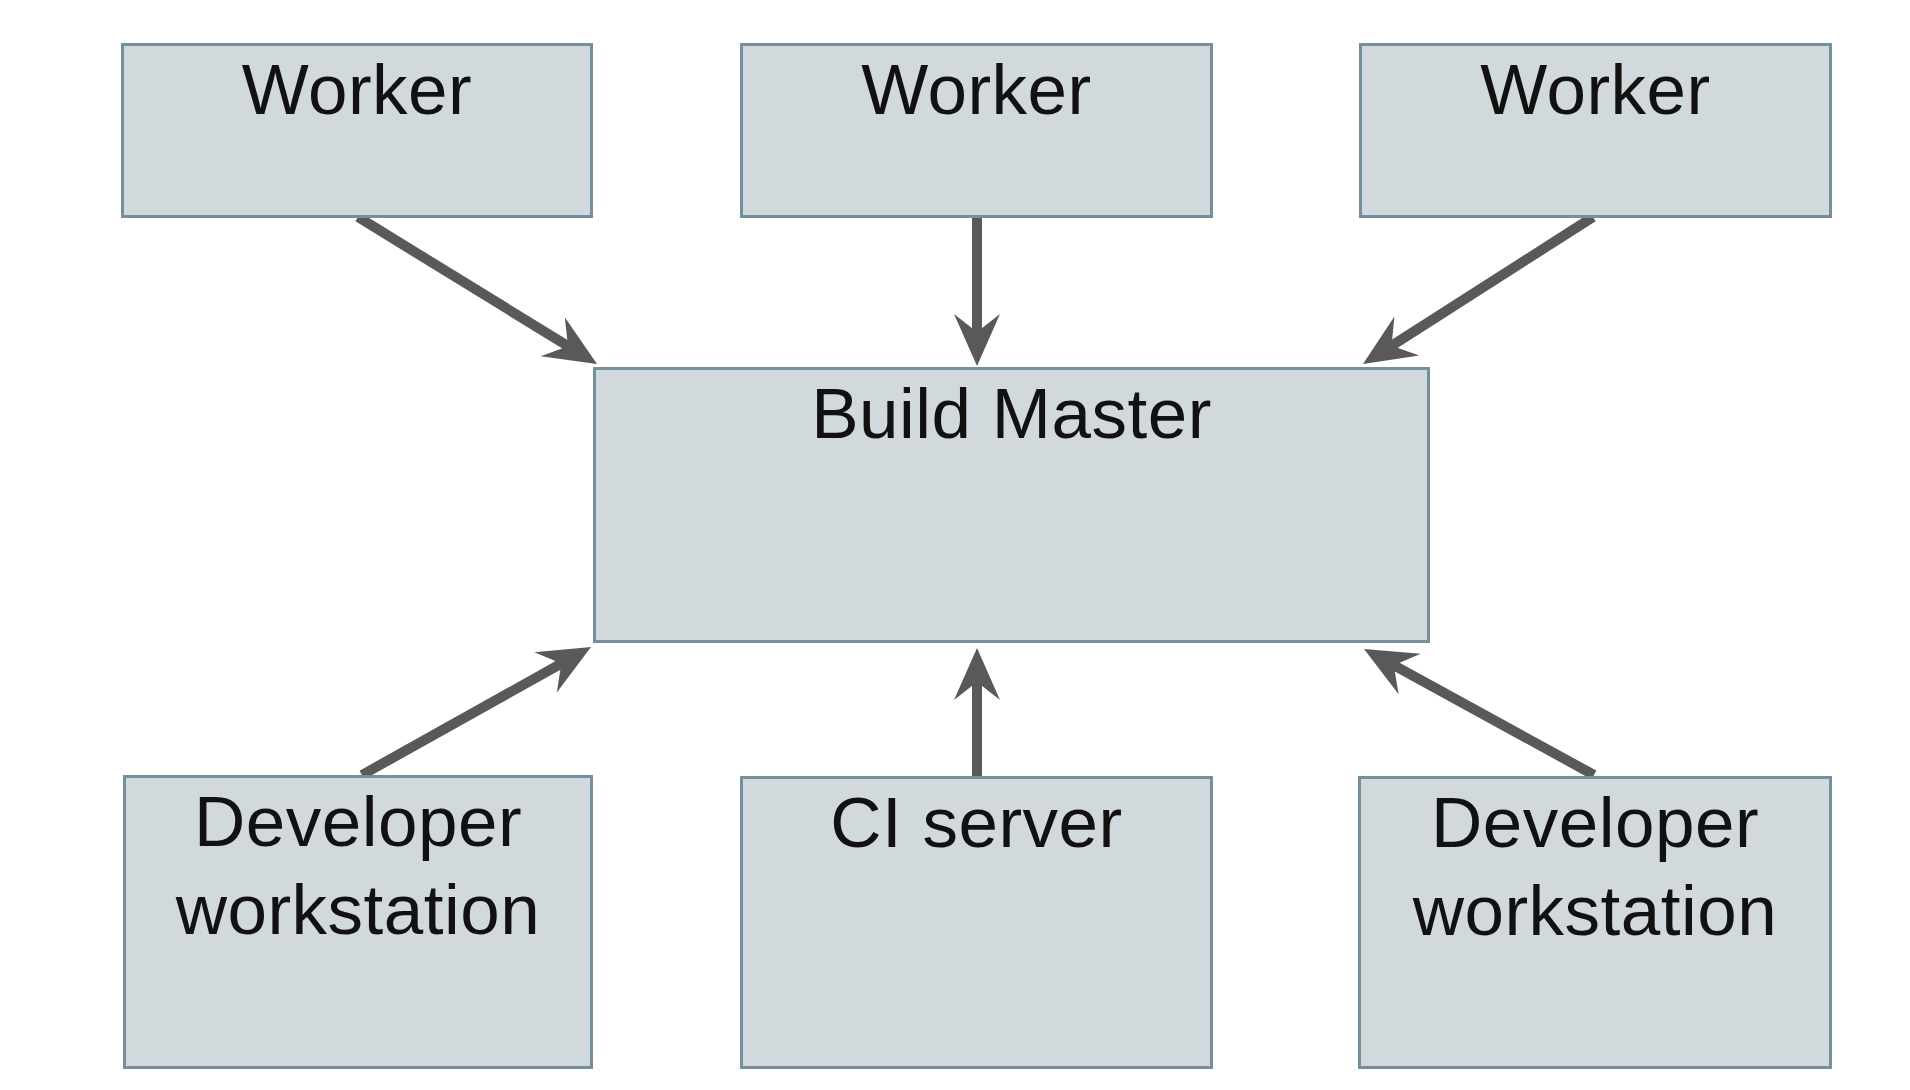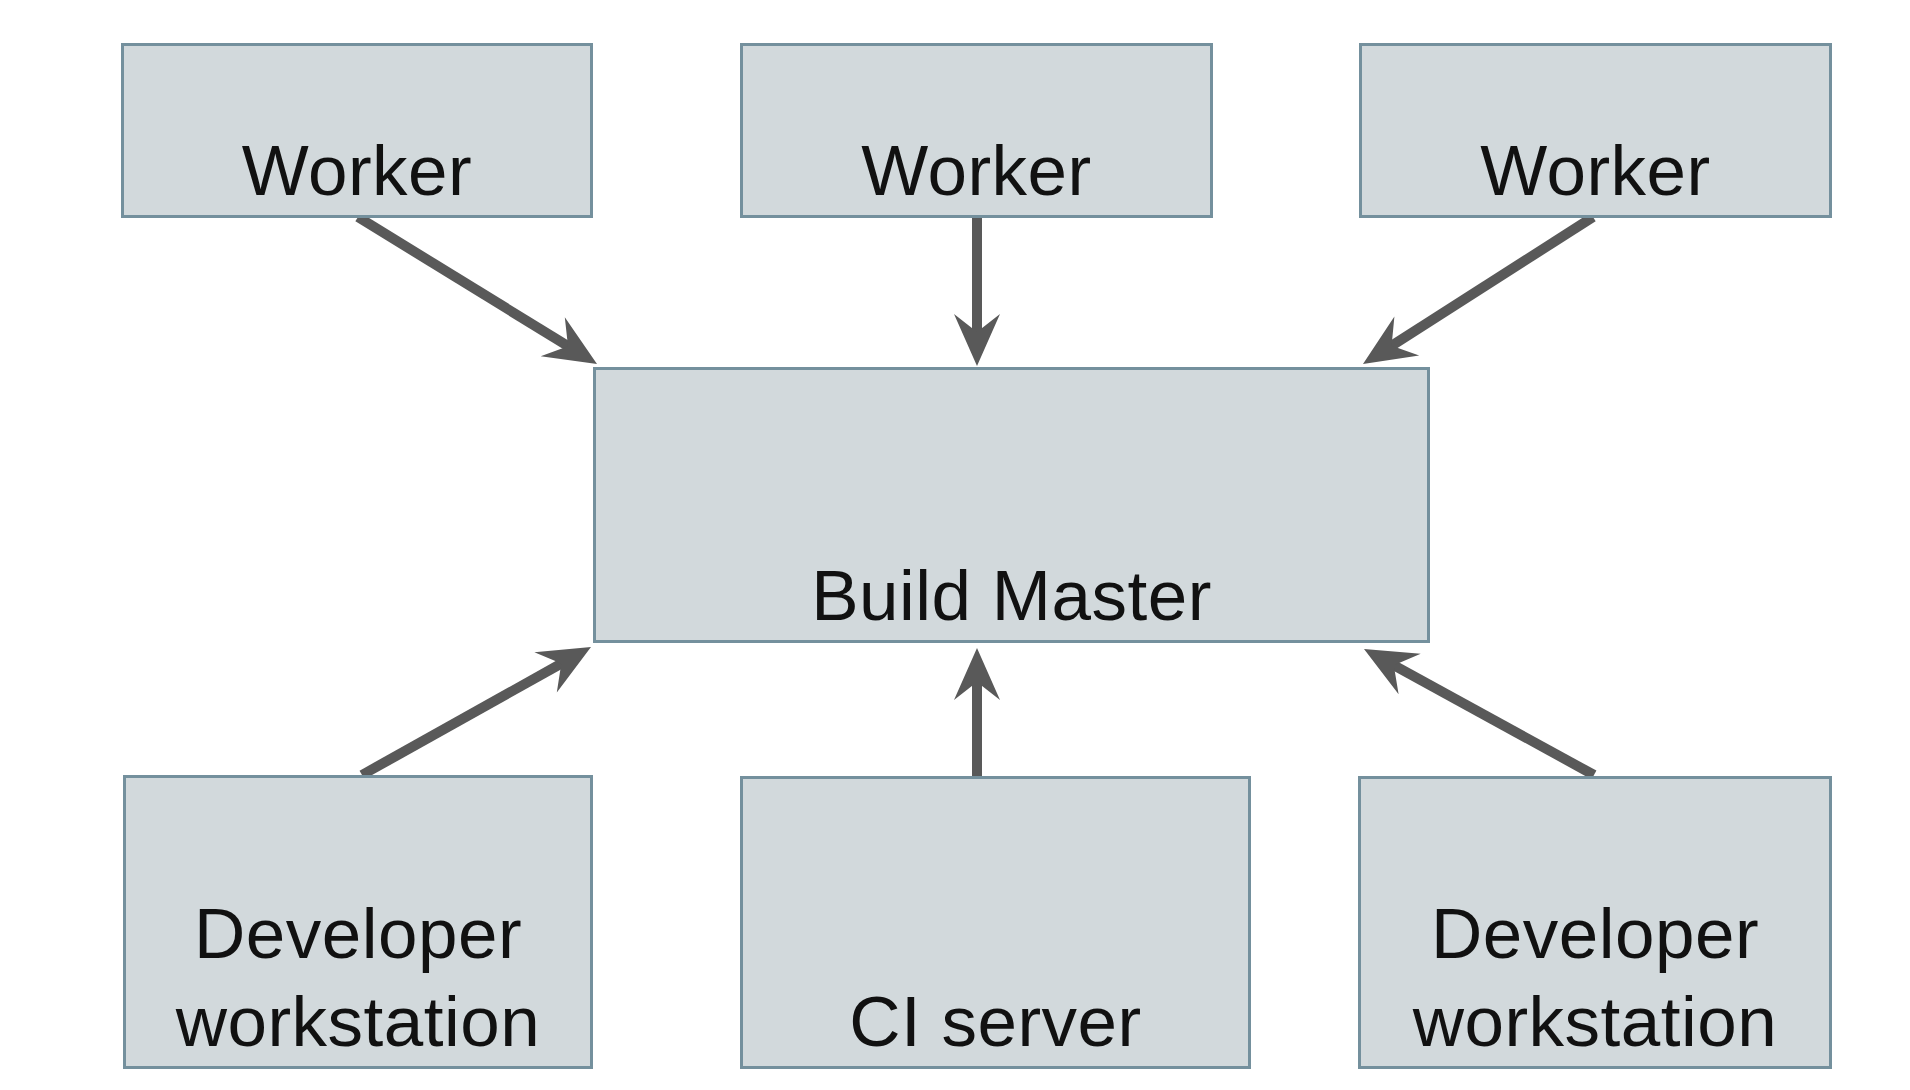--- a/index.html
+++ b/index.html
@@ -22,21 +22,21 @@
     width: 1910px;
     height: 1090px;
     pointer-events: none;
   }
   .node {
     position: absolute;
     box-sizing: border-box;
     background: #d2d9dc;
     border: 3px solid #74909d;
     display: flex;
-    align-items: flex-end;
+    align-items: flex-start;
     justify-content: center;
     text-align: center;
   }
   .node span {
     display: block;
     color: #111111;
     font-size: 71px;
     line-height: 1.24;
     letter-spacing: 0.5px;
     padding: 0 14px;
@@ -69,19 +69,19 @@
   </div>
   <div class="node" style="left: 1359px; top: 43px; width: 473px; height: 175px; background: rgb(210, 217, 220); border-color: rgb(116, 144, 157);">
     <span>Worker</span>
   </div>
   <div class="node" style="left: 593px; top: 367px; width: 837px; height: 276px; background: rgb(210, 217, 220); border-color: rgb(116, 144, 157);">
     <span>Build Master</span>
   </div>
   <div class="node" style="left: 123px; top: 775px; width: 470px; height: 294px; background: rgb(210, 217, 220); border-color: rgb(116, 144, 157);">
     <span>Developer workstation</span>
   </div>
-  <div class="node" style="left: 740px; top: 776px; width: 511px; height: 293px; background: rgb(210, 217, 220); border-color: rgb(116, 144, 157);">
+  <div class="node" style="left: 740px; top: 776px; width: 473px; height: 293px; background: rgb(210, 217, 220); border-color: rgb(116, 144, 157);">
     <span>CI server</span>
   </div>
   <div class="node" style="left: 1358px; top: 776px; width: 474px; height: 293px; background: rgb(210, 217, 220); border-color: rgb(116, 144, 157);">
     <span>Developer workstation</span>
   </div>
 </div>
 
 </body></html>

